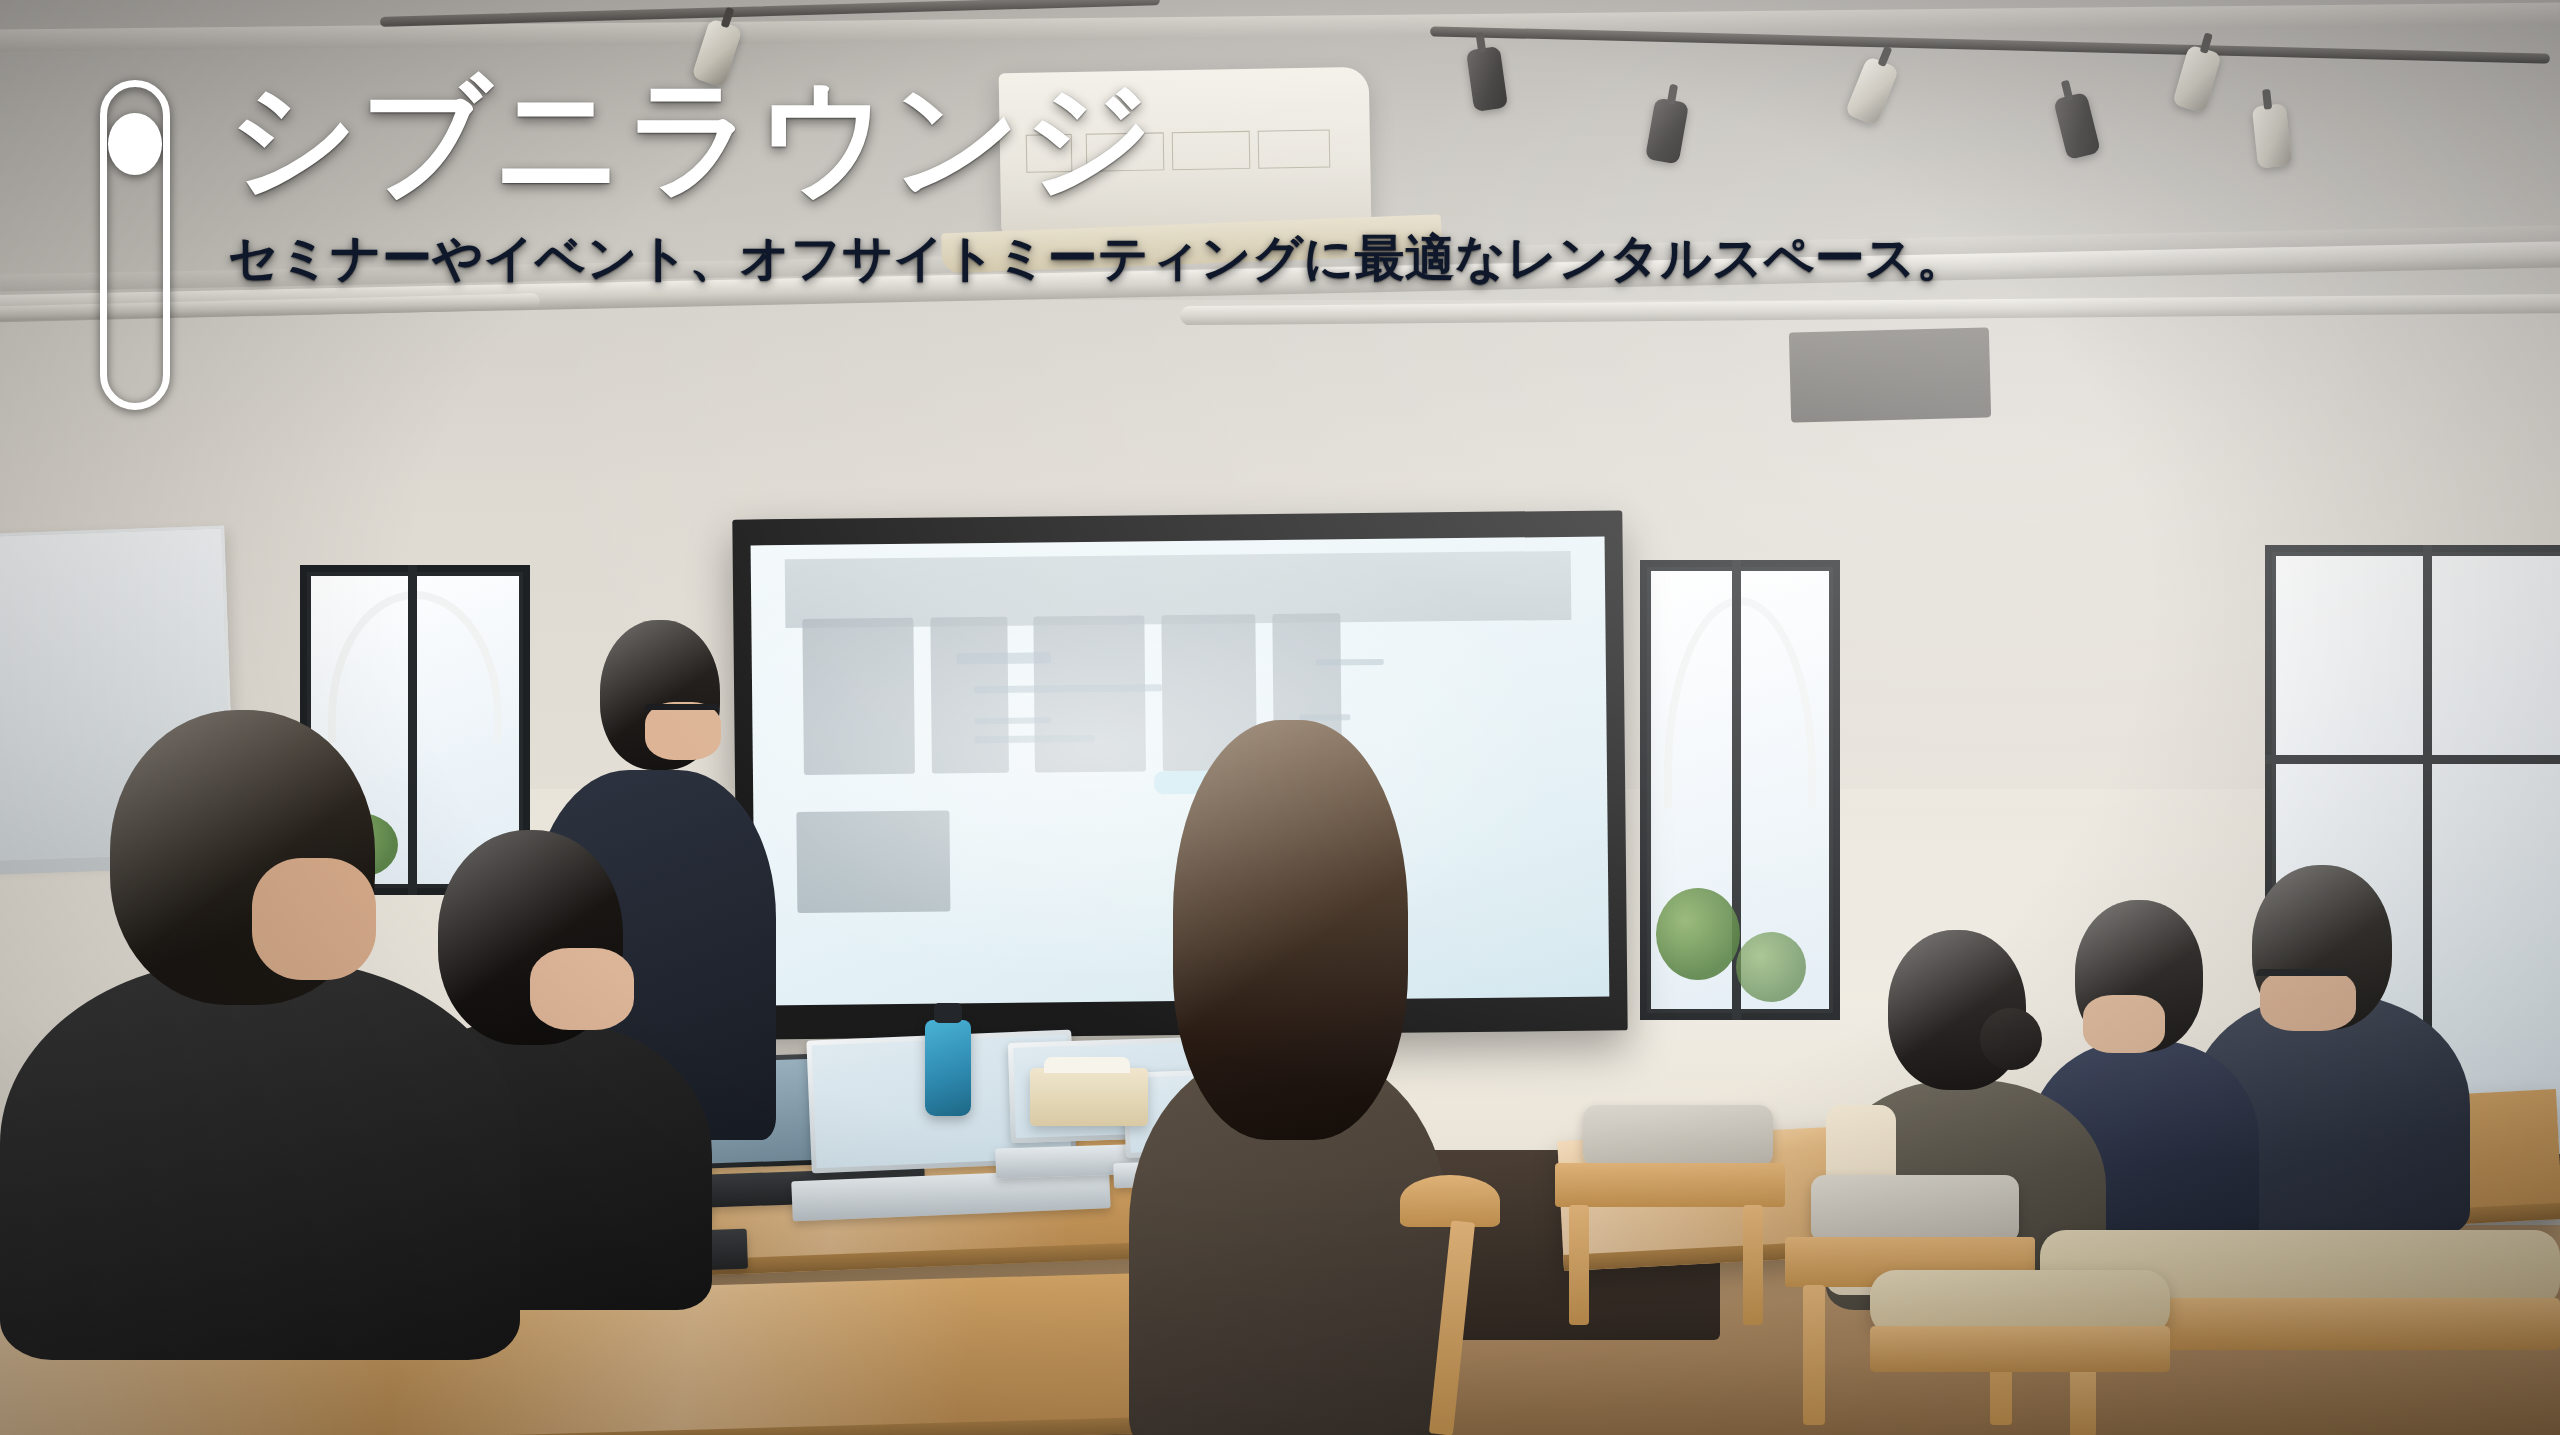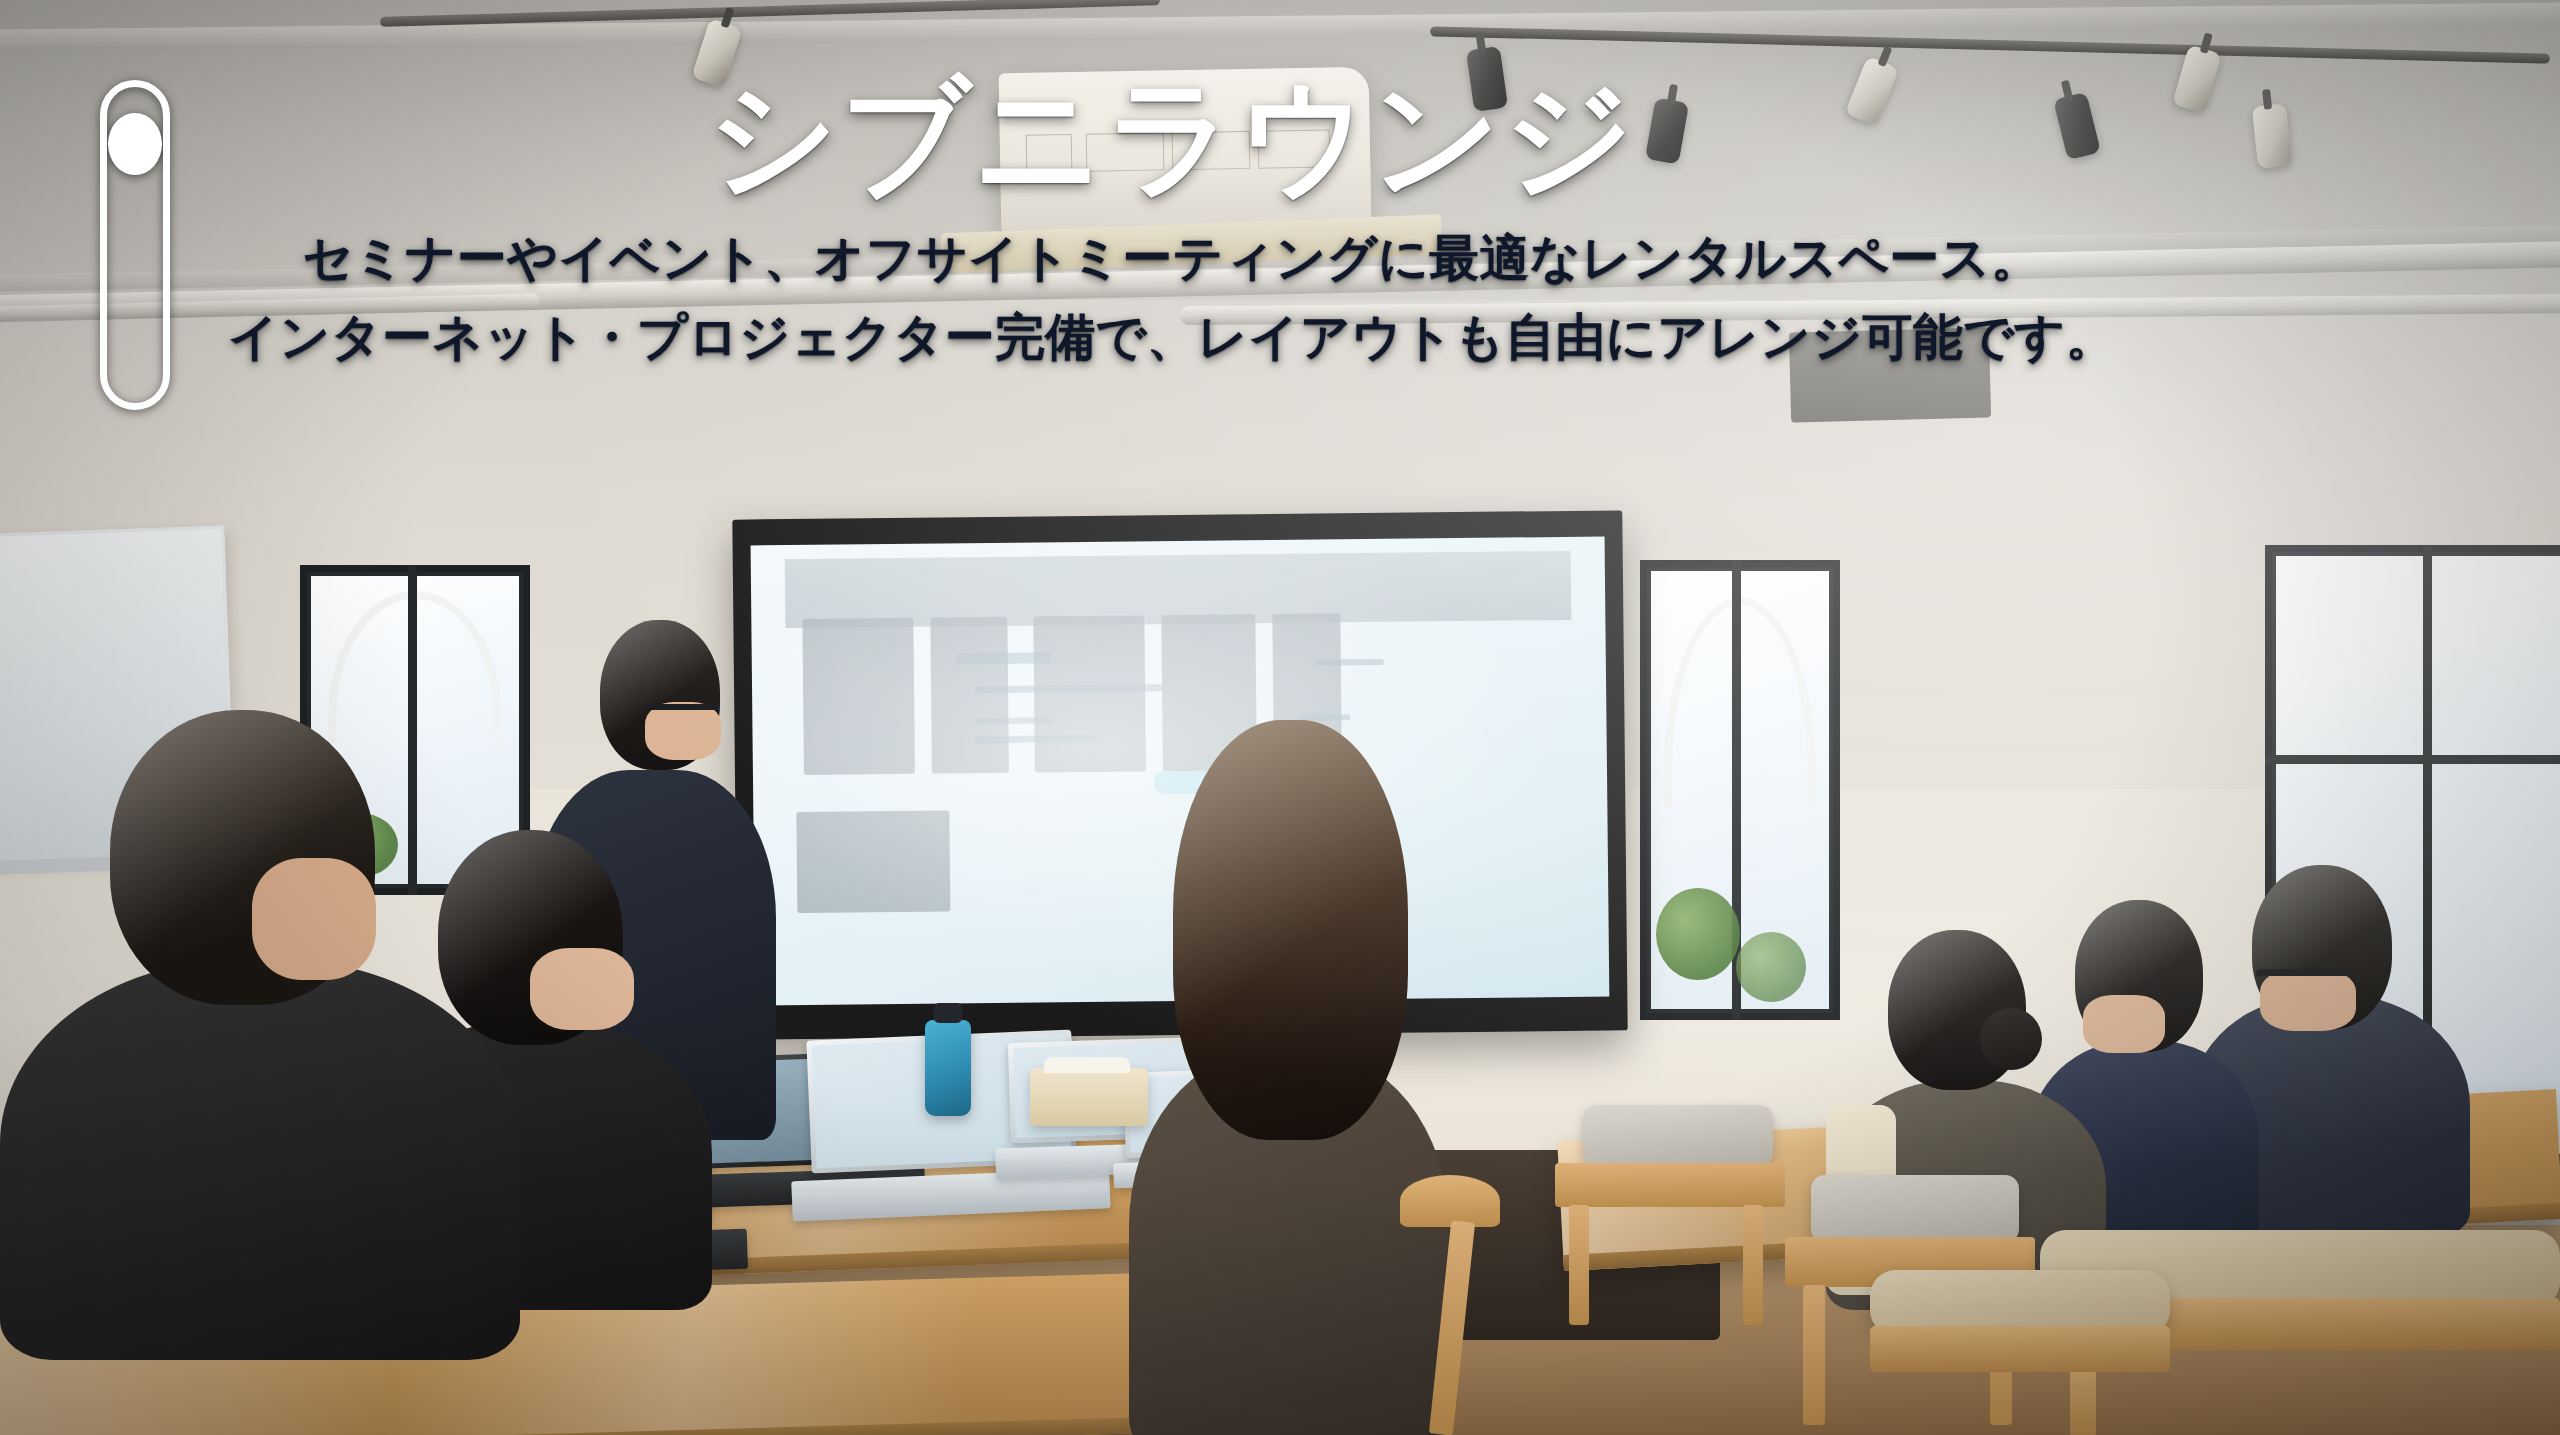--- a/index.html
+++ b/index.html
@@ -3,21 +3,21 @@
 <meta charset="utf-8">
 <title>シブニラウンジ</title>
 <style>
   * { margin:0; padding:0; box-sizing:border-box; }
   html,body { background:#000; }
   body {
     font-family:"Liberation Sans","DejaVu Sans",sans-serif;
     width:2560px; height:1435px; overflow:hidden;
   }
   .stage { position:relative; width:2560px; height:1435px; overflow:hidden;
-           background:#b9b6b0;text-align:center; }
+           background:#b9b6b0; }
 
   
   .wall-back { position:absolute; left:0; top:0; width:100%; height:62%;
       background:linear-gradient(180deg,#c9c6c1 0%,#d3d0ca 26%,#ded9d1 55%,#e6e1d7 100%); }
   .wall-lower { position:absolute; left:0; top:55%; width:100%; height:26%;
       background:linear-gradient(180deg,#e9e4da 0%,#efeae0 60%,#eae4d8 100%); }
 
   
   .ceiling { position:absolute; left:0; top:0; width:100%; height:300px;
       background:linear-gradient(180deg,#b4b1ac 0%,#c3c0ba 45%,#cfccc5 100%); }
@@ -437,18 +437,17 @@
   <div class="vignette"></div>
 
   <div class="overlay">
     <div class="pin">
       <div class="dot"></div>
     </div>
     <div class="text-block">
       <div class="title">シブニラウンジ</div>
       <div class="sub-wrap">
         <div class="sub">セミナーやイベント、オフサイトミーティングに最適なレンタルスペース。</div>
-        <div class="sub">インターネット・プロジェクター完備で、レイアウトも自由にアレンジ可能です。</div>
       </div>
     </div>
   </div>
 
 </div>
 
 </body></html>

